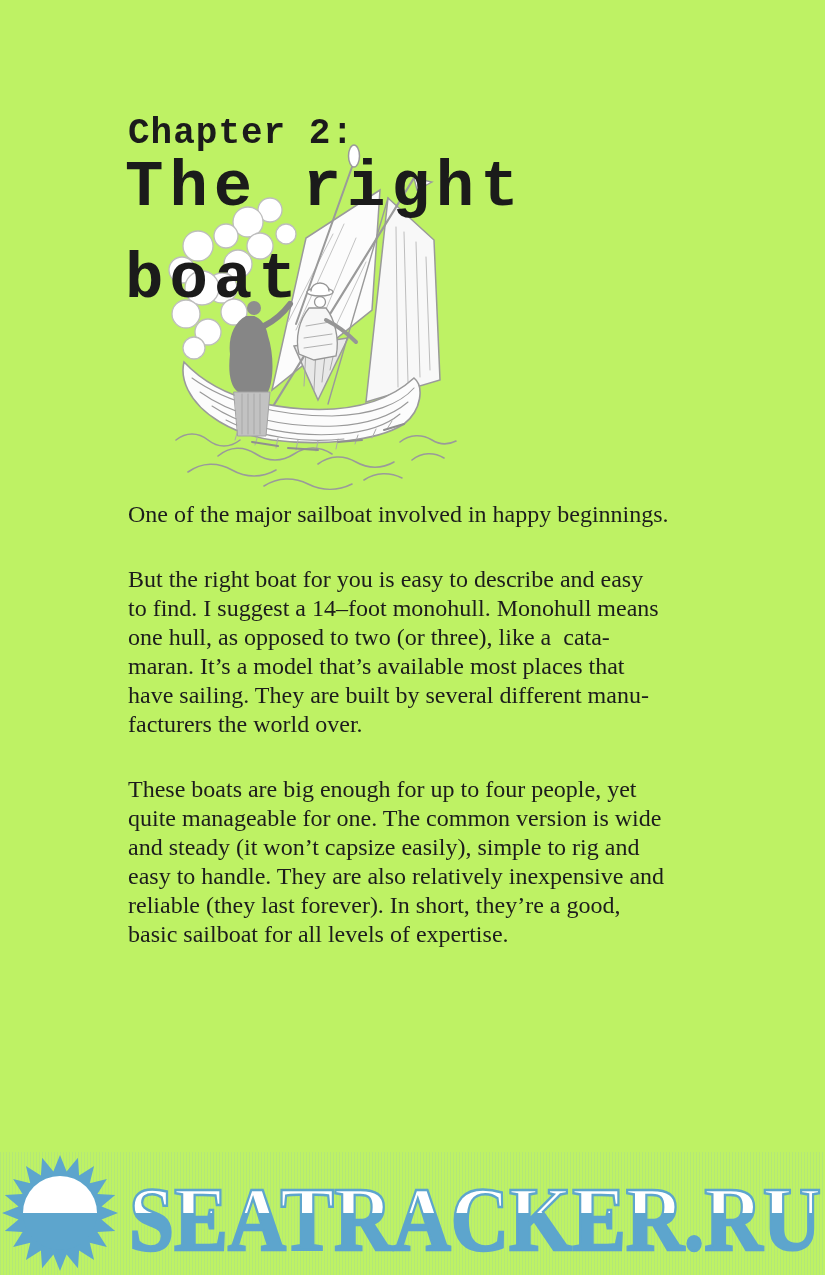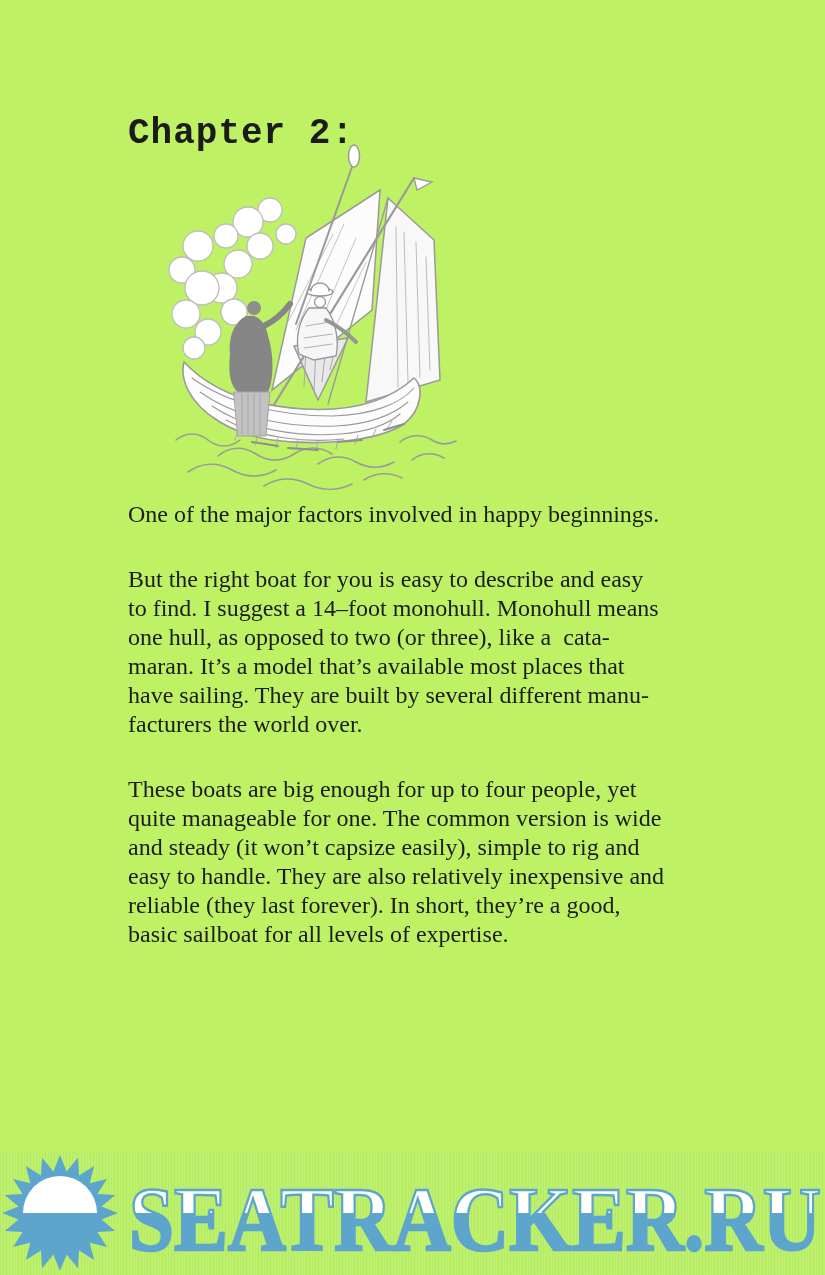--- a/index.html
+++ b/index.html
@@ -110,23 +110,27 @@
         <path d="M150,322 C162,313 176,313 188,320 C200,327 214,327 226,320"></path>
         <path d="M196,338 C208,330 222,330 234,336"></path>
         <path d="M232,300 C242,292 254,292 264,298 C272,303 280,303 288,299"></path>
         <path d="M244,318 C254,310 266,310 276,316"></path>
         <path d="M84,300 l26,4 M120,306 l30,2 M170,300 l24,-2 M216,288 l20,-6" stroke="#8f8f8f" stroke-width="2"></path>
       </g>
     </g>
   </svg>
 
   <div class="kicker">Chapter 2:</div>
+  <div class="title">
+    <div>The right</div>
+    <div>boat</div>
+  </div>
 
   <div class="bodytext">
-    <p>One of the major factors involved in happy beginnings.</p>
+    <p>One of the major sailboat involved in happy beginnings.</p>
     <p>But the right boat for you is easy to describe and easy<br>to find. I suggest a 14–foot monohull. Monohull means<br>one hull, as opposed to two (or three), like a  cata-<br>maran. It’s a model that’s available most places that<br>have sailing. They are built by several different manu-<br>facturers the world over.</p>
     <p>These boats are big enough for up to four people, yet<br>quite manageable for one. The common version is wide<br>and steady (it won’t capsize easily), simple to rig and<br>easy to handle. They are also relatively inexpensive and<br>reliable (they last forever). In short, they’re a good,<br>basic sailboat for all levels of expertise.</p>
   </div>
 
   <div class="stripes"></div>
 
   <svg class="sunlogo" width="122" height="125" viewBox="0 0 122 125">
     <polygon points="118,63 101.5,56.4 115.2,45.1 97.4,43.9 106.9,28.9 89.7,33.3 94.1,16.1 79.1,25.6 77.9,7.8 66.6,21.5 60,5 53.4,21.5 42.1,7.8 40.9,25.6 25.9,16.1 30.3,33.3 13.1,28.9 22.6,43.9 4.8,45.1 18.5,56.4 2,63 18.5,69.6 4.8,80.9 22.6,82.1 13.1,97.1 30.3,92.7 25.9,109.9 40.9,100.4 42.1,118.2 53.4,104.5 60,121 66.6,104.5 77.9,118.2 79.1,100.4 94.1,109.9 89.7,92.7 106.9,97.1 97.4,82.1 115.2,80.9 101.5,69.6" fill="#5da5cd"></polygon>
     <circle cx="60" cy="63" r="37" fill="#5da5cd"></circle>
     <path d="M 23,63 A 37,37 0 0 1 97,63 Z" fill="#ffffff"></path>

